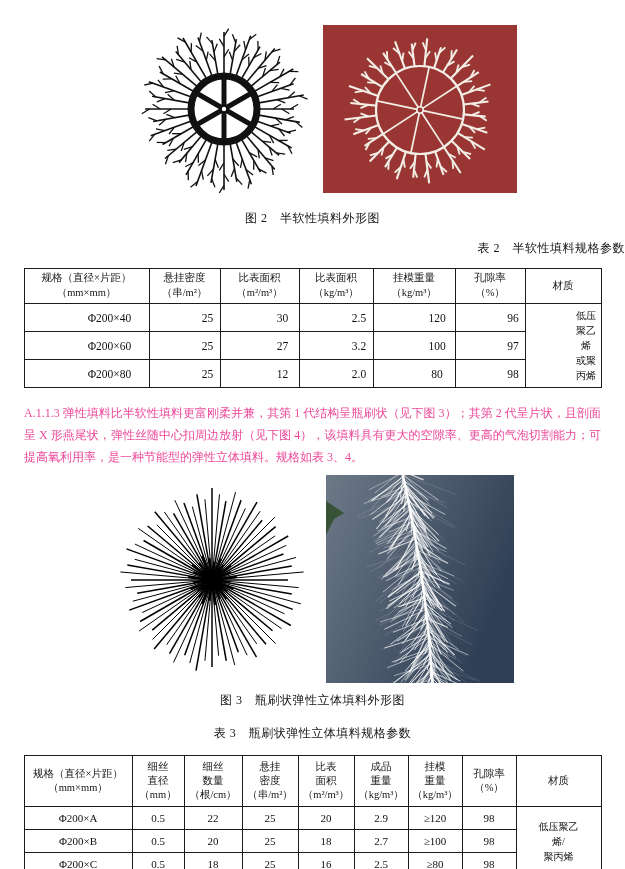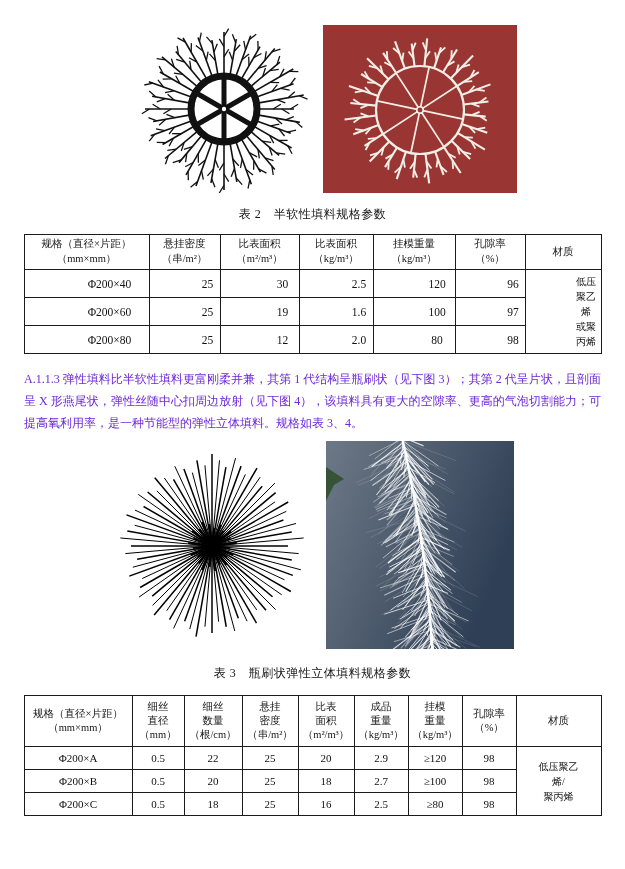--- a/index.html
+++ b/index.html
@@ -6,33 +6,33 @@
   .page{
     width:625px;height:869px;margin:0 auto;background:#fff;overflow:hidden;
     font-family:"Liberation Serif","DejaVu Serif",serif;color:#111;position:relative;
   }
   .fig-row{display:flex;justify-content:center;align-items:flex-start;}
   .fig-row-2{padding-top:25px;gap:10px;padding-left:26px;}
   .fig-row-3{margin-top:7px;gap:14px;}
   .fig-row-3 svg.offset{margin-top:7px;}
   .caption{text-align:center;font-size:12px;letter-spacing:0.5px;color:#151515;}
   #cap-fig2{margin-top:17px;}
-  #cap-tbl2{margin-top:13px;}
+  #cap-tbl2{margin-top:13px;text-align:right;}
   #cap-fig3{margin-top:9px;}
   #cap-tbl3{margin-top:16px;}
   table{border-collapse:collapse;table-layout:fixed;width:577px;margin:11px auto 11px;}
   table.t3{margin-top:13px;}
   th,td{border:1px solid #1b1b1b;text-align:center;vertical-align:middle;padding:1px 2px;}
   th{font-weight:normal;font-size:10.5px;line-height:1.4;white-space:pre-line;color:#151515;}
   .t2 th{height:32px;}
   .t3 th{height:48px;line-height:1.35;}
   .t2 td{height:25px;font-size:11.5px;padding-left:48px;}
   .t3 td{height:20px;font-size:11px;}
   td.mat{white-space:pre-line;font-size:10px;line-height:1.5;}
-  .para{margin:14px 24px 0;font-size:12px;line-height:22px;text-align:justify;color:#6d28d9;}
+  .para{margin:14px 24px 0;font-size:12px;line-height:22px;text-align:justify;color:#ec4899;}
   svg{display:block;}
 </style>
 </head>
 <body>
 
 <div class="page">
 
   <div class="fig-row fig-row-2">
     <svg id="fig2-left" width="178" height="168" viewBox="0 0 178 168">
         <line x1="123" y1="84" x2="159" y2="84" stroke="#111111" stroke-width="1.6"></line>
@@ -280,20 +280,21 @@
         <line x1="147.41024192591166" y1="52.46067749674161" x2="151.46742892294955" y2="44.99145841633791" stroke="#f3efe6" stroke-width="1.8"></line>
         <line x1="138.35049038790302" y1="69.96214959909696" x2="167.4837904339256" y2="59.36730045300617" stroke="#f3efe6" stroke-width="2.1"></line>
         <line x1="145.86876136752176" y1="67.22799498075095" x2="151.4862838215709" y2="60.84885385688062" stroke="#f3efe6" stroke-width="1.8"></line>
         <line x1="153.3870323471405" y1="64.49384036240494" x2="161.79005484606103" y2="65.77415785530874" stroke="#f3efe6" stroke-width="1.8"></line>
         <line x1="140.65998377747712" y1="79.54052964561274" x2="165.4667927419528" y2="76.43855785334725" stroke="#f3efe6" stroke-width="2.1"></line>
         <line x1="148.59816264610936" y1="78.54789867208778" x2="156.50560638271727" y2="81.66596434689006" stroke="#f3efe6" stroke-width="1.8"></line>
         <line x1="156.53634151474154" y1="77.55526769856283" x2="163.43251339322495" y2="72.5860813041503" stroke="#f3efe6" stroke-width="1.8"></line>
       </svg>
   </div>
 
+  <div class="caption" id="cap-fig2">图 2　半软性填料外形图</div>
   <div class="caption" id="cap-tbl2">表 2　半软性填料规格参数</div>
 
   <table class="t2">
     <colgroup>
       <col style="width:125px">
         <col style="width:71px">
         <col style="width:79px">
       <col style="width:74px">
         <col style="width:82px">
         <col style="width:70px">
@@ -323,22 +324,22 @@
         <td>30</td>
         <td>2.5</td>
         <td>120</td>
         <td>96</td>
         <td class="mat" rowspan="3">低压聚乙烯
 或聚丙烯</td>
       </tr>
       <tr>
         <td>Φ200×60</td>
         <td>25</td>
-        <td>19</td>
-        <td>1.6</td>
+        <td>27</td>
+        <td>3.2</td>
         <td>100</td>
         <td>97</td>
       </tr>
       <tr>
         <td>Φ200×80</td>
         <td>25</td>
         <td>12</td>
         <td>2.0</td>
         <td>80</td>
         <td>98</td>
@@ -801,20 +802,21 @@
         <line x1="105.38549756640855" y1="193.6949152542373" x2="63.51155418267167" y2="230.1966632392532" stroke="#ffffff" stroke-width="0.6" opacity="0.22"></line>
         <line x1="105.65700266196906" y1="197.3559322033898" x2="138.29632331561757" y2="243.7505139062812" stroke="#ffffff" stroke-width="0.6" opacity="0.22"></line>
         <line x1="105.92413693587963" y1="201.01694915254237" x2="65.15502324286992" y2="231.18745738638276" stroke="#ffffff" stroke-width="0.6" opacity="0.22"></line>
         <line x1="106.18752423036352" y1="204.67796610169492" x2="150.7600052219189" y2="235.58569415434732" stroke="#ffffff" stroke-width="0.6" opacity="0.22"></line>
         <line x1="106.44779807323707" y1="208.33898305084747" x2="76.26636396856702" y2="244.832174153878" stroke="#ffffff" stroke-width="0.6" opacity="0.22"></line>
         <line x1="106.70560004029933" y1="212" x2="136.57670917539448" y2="240.16898641167285" stroke="#ffffff" stroke-width="0.6" opacity="0.22"></line>
         <polyline points="76,-4 77.49916708323414,3.2 78.99334665397531,10.4 80.4776010333067,17.6 81.94709171154325,24.8 83.39712769302102,32 84.82321236697518,39.2 86.22108843618845,46.4 87.58678045449761,53.6 88.91663454813741,60.8 90.20735492403948,68 91.45603680030717,75.19999999999999 92.66019542983614,82.4 93.81779092708597,89.60000000000001 94.9272486499423,96.8 95.98747493302027,104 96.99786801520753,111.2 97.95832405226234,118.39999999999999 98.86923815439097,125.6 99.73150043843707,132.79999999999998 100.54648713412841,140 101.31604683324437,147.2 102.04248201909795,154.39999999999998 102.7285260608836,161.60000000000002 103.37731590275575,168.8 103.99236072051978,176 104.57750685910732,183.20000000000002 105.13689940116915,190.4 105.67494075077953,197.6 106.19624664606991,204.8 106.70560004029933,212" fill="none" stroke="#ffffff" stroke-width="2.4" opacity="0.95"></polyline>
       </svg>
   </div>
 
+  <div class="caption" id="cap-fig3">图 3　瓶刷状弹性立体填料外形图</div>
   <div class="caption" id="cap-tbl3">表 3　瓶刷状弹性立体填料规格参数</div>
 
   <table class="t3">
     <colgroup>
       <col style="width:108px">
         <col style="width:52px">
         <col style="width:58px">
         <col style="width:56px">
       <col style="width:56px">
         <col style="width:54px">

